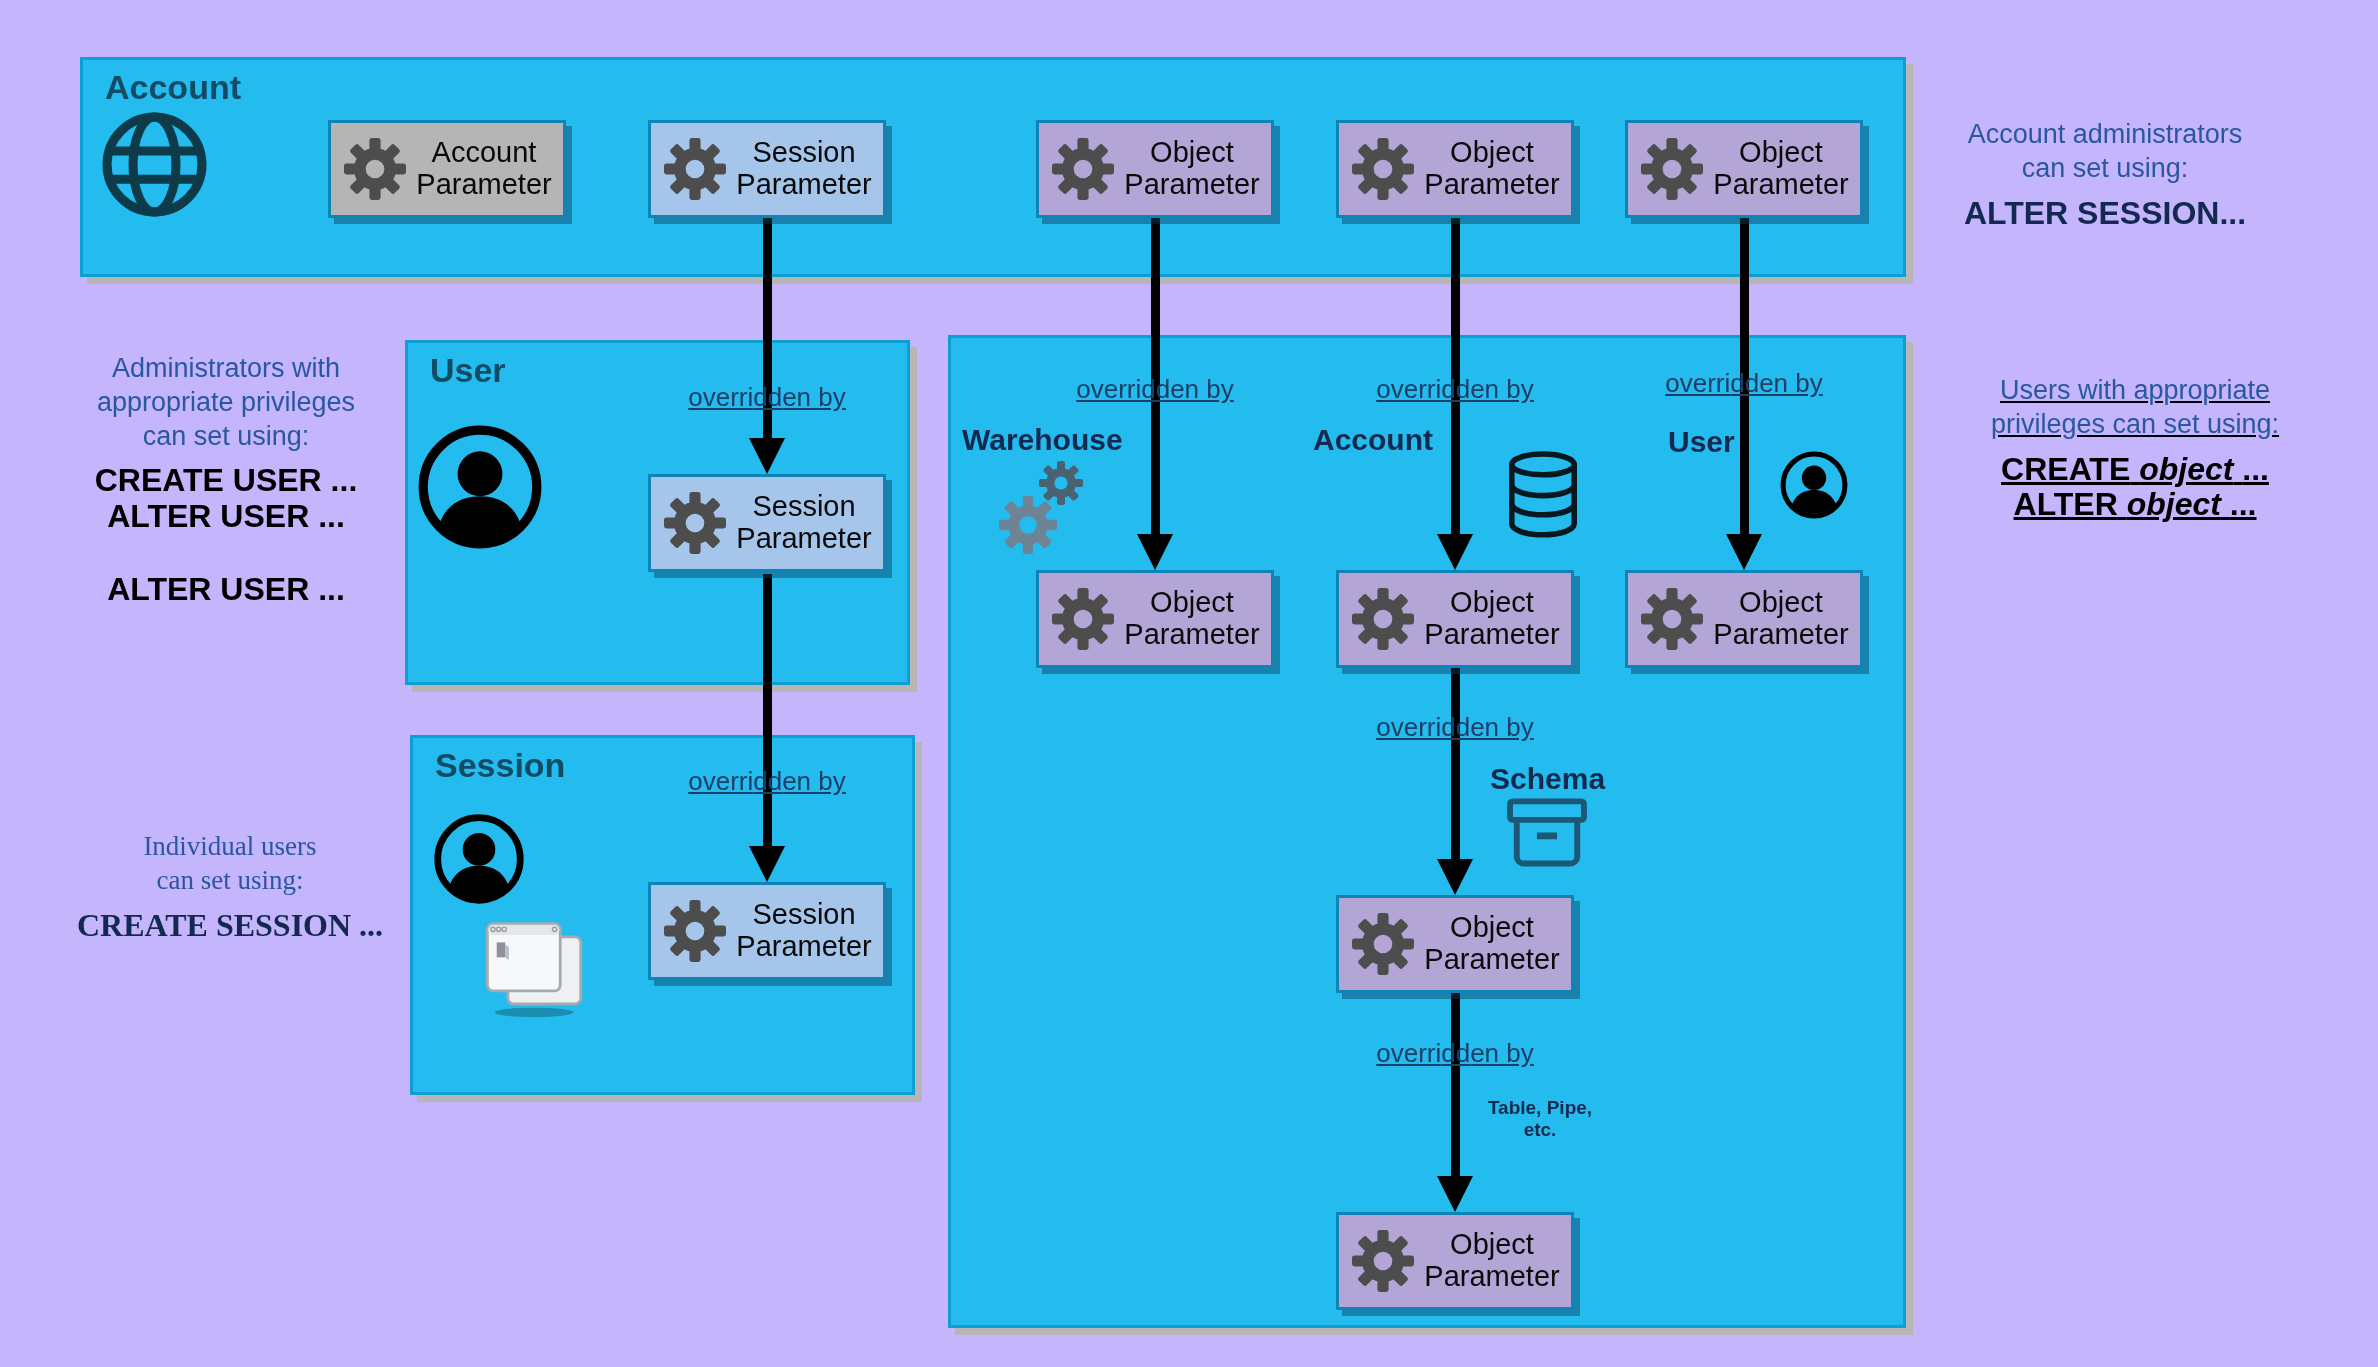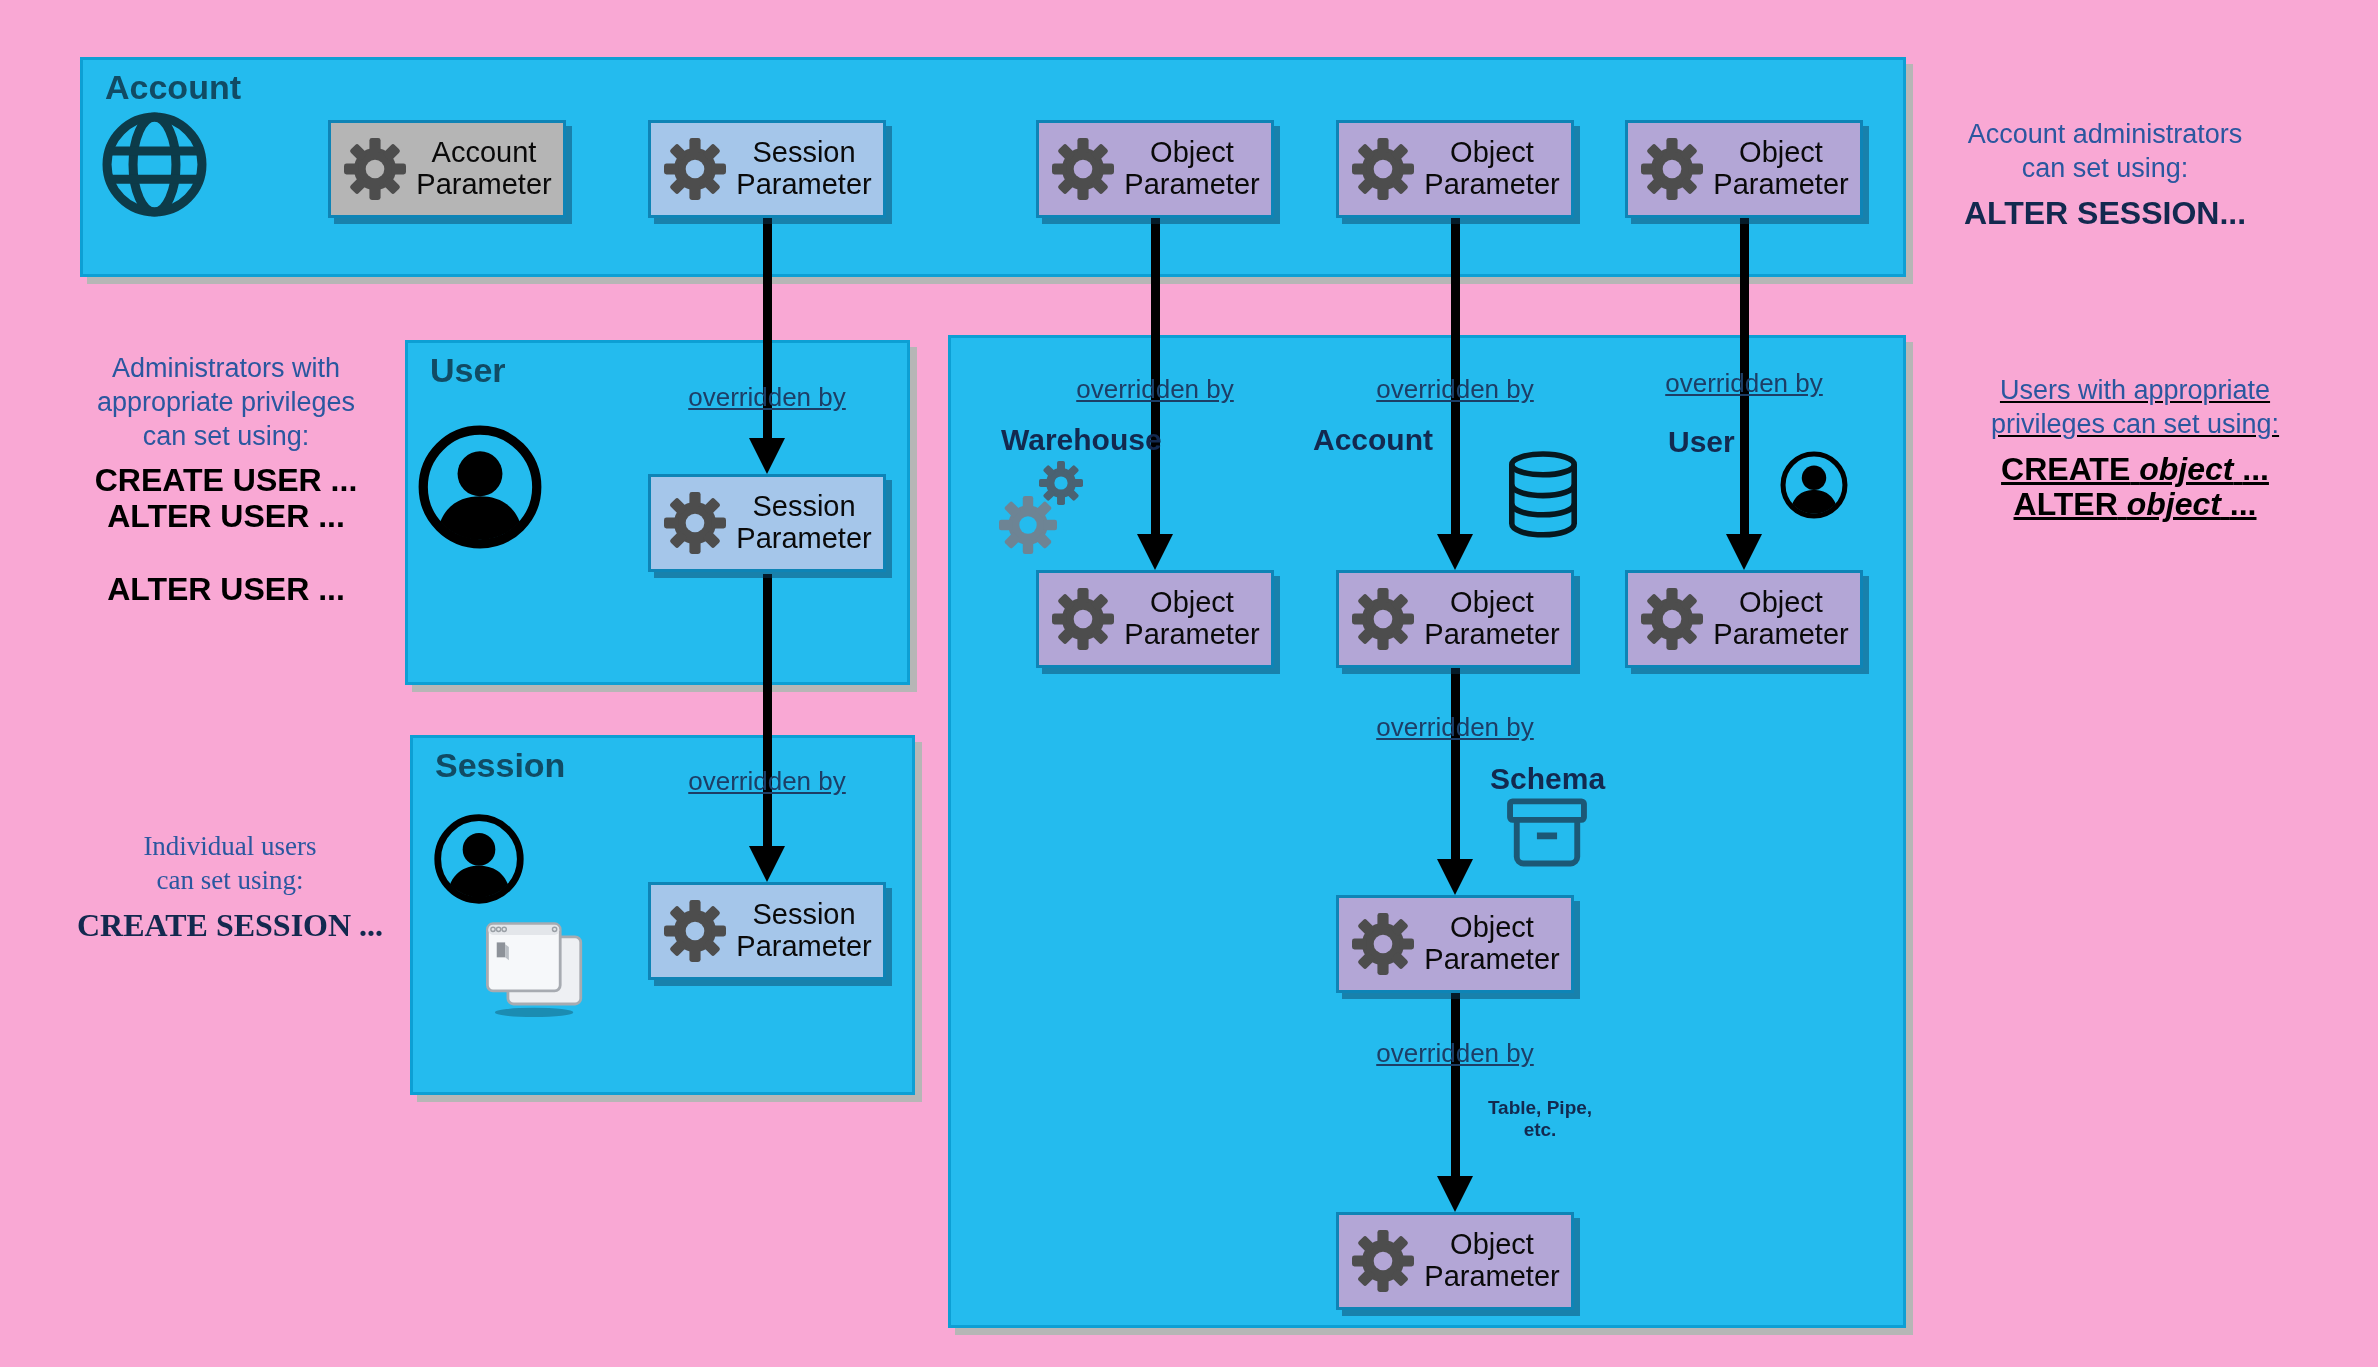--- a/index.html
+++ b/index.html
@@ -9,21 +9,21 @@
     --lblue:#a5c6ea;
     --gray:#b5b5b5;
     --paramb:#0e84b6;
     --gear:#4d4d4d;
     --heading:#114b64;
     --navy:#1d3e66;
     --boldnavy:#13294f;
     --bluetext:#2a579f;
   }
   html,body{margin:0;padding:0;background:#fff;}
-  .canvas{position:relative;width:2378px;height:1367px;background:#f9a8d4;overflow:hidden;
+  .canvas{position:relative;width:2378px;height:1367px;background:#c4b5fd;overflow:hidden;
           font-family:"Liberation Sans",sans-serif;}
   .pre{white-space:pre-line;}
 
   
   .bigbox{position:absolute;background:var(--cyan);border:3px solid var(--cyanb);
           box-sizing:border-box;box-shadow:7px 7px 0 #b6b6b6;z-index:0;}
   .boxtitle{position:absolute;left:22px;top:8px;font-weight:bold;font-size:34px;
             color:var(--heading);z-index:5;}
 
   
@@ -197,21 +197,21 @@
   <div class="param blue" style="left:648px;top:882px;">
     <svg class="gear" viewBox="0 0 100 100">
         <use href="#gear"></use>
       </svg>
     <div class="plabel pre">Session
 Parameter</div>
   </div>
 
   <div class="bigbox" style="left:948px;top:335px;width:958px;height:993px;"></div>
 
-  <div class="colname" style="left:962px;top:423px;margin-left:39px;">Warehouse</div>
+  <div class="colname" style="left:962px;top:423px;">Warehouse</div>
   <svg class="icon" style="left:1039px;top:461px;width:44px;height:44px;color:#4a6272;" viewBox="0 0 100 100">
       <use href="#gear"></use>
     </svg>
   <svg class="icon" style="left:999px;top:496px;width:58px;height:58px;color:#6e8494;" viewBox="0 0 100 100">
       <use href="#gear"></use>
     </svg>
 
   <div class="colname" style="left:1313px;top:423px;">Account</div>
   <svg class="icon" style="left:1503px;top:450px;width:80px;height:92px;color:#07181f;" viewBox="0 0 100 115">
       <use href="#db"></use>

